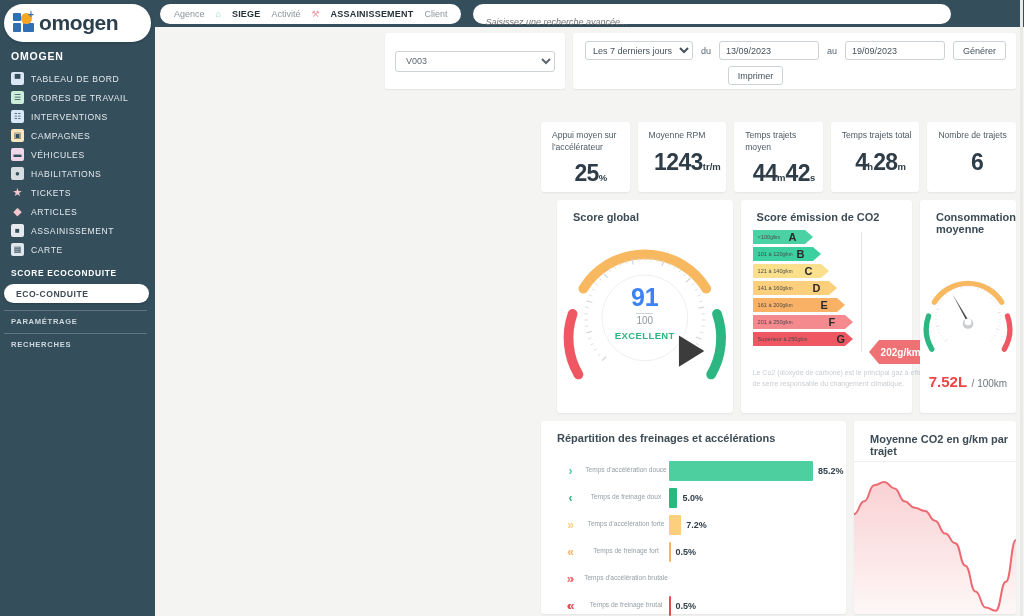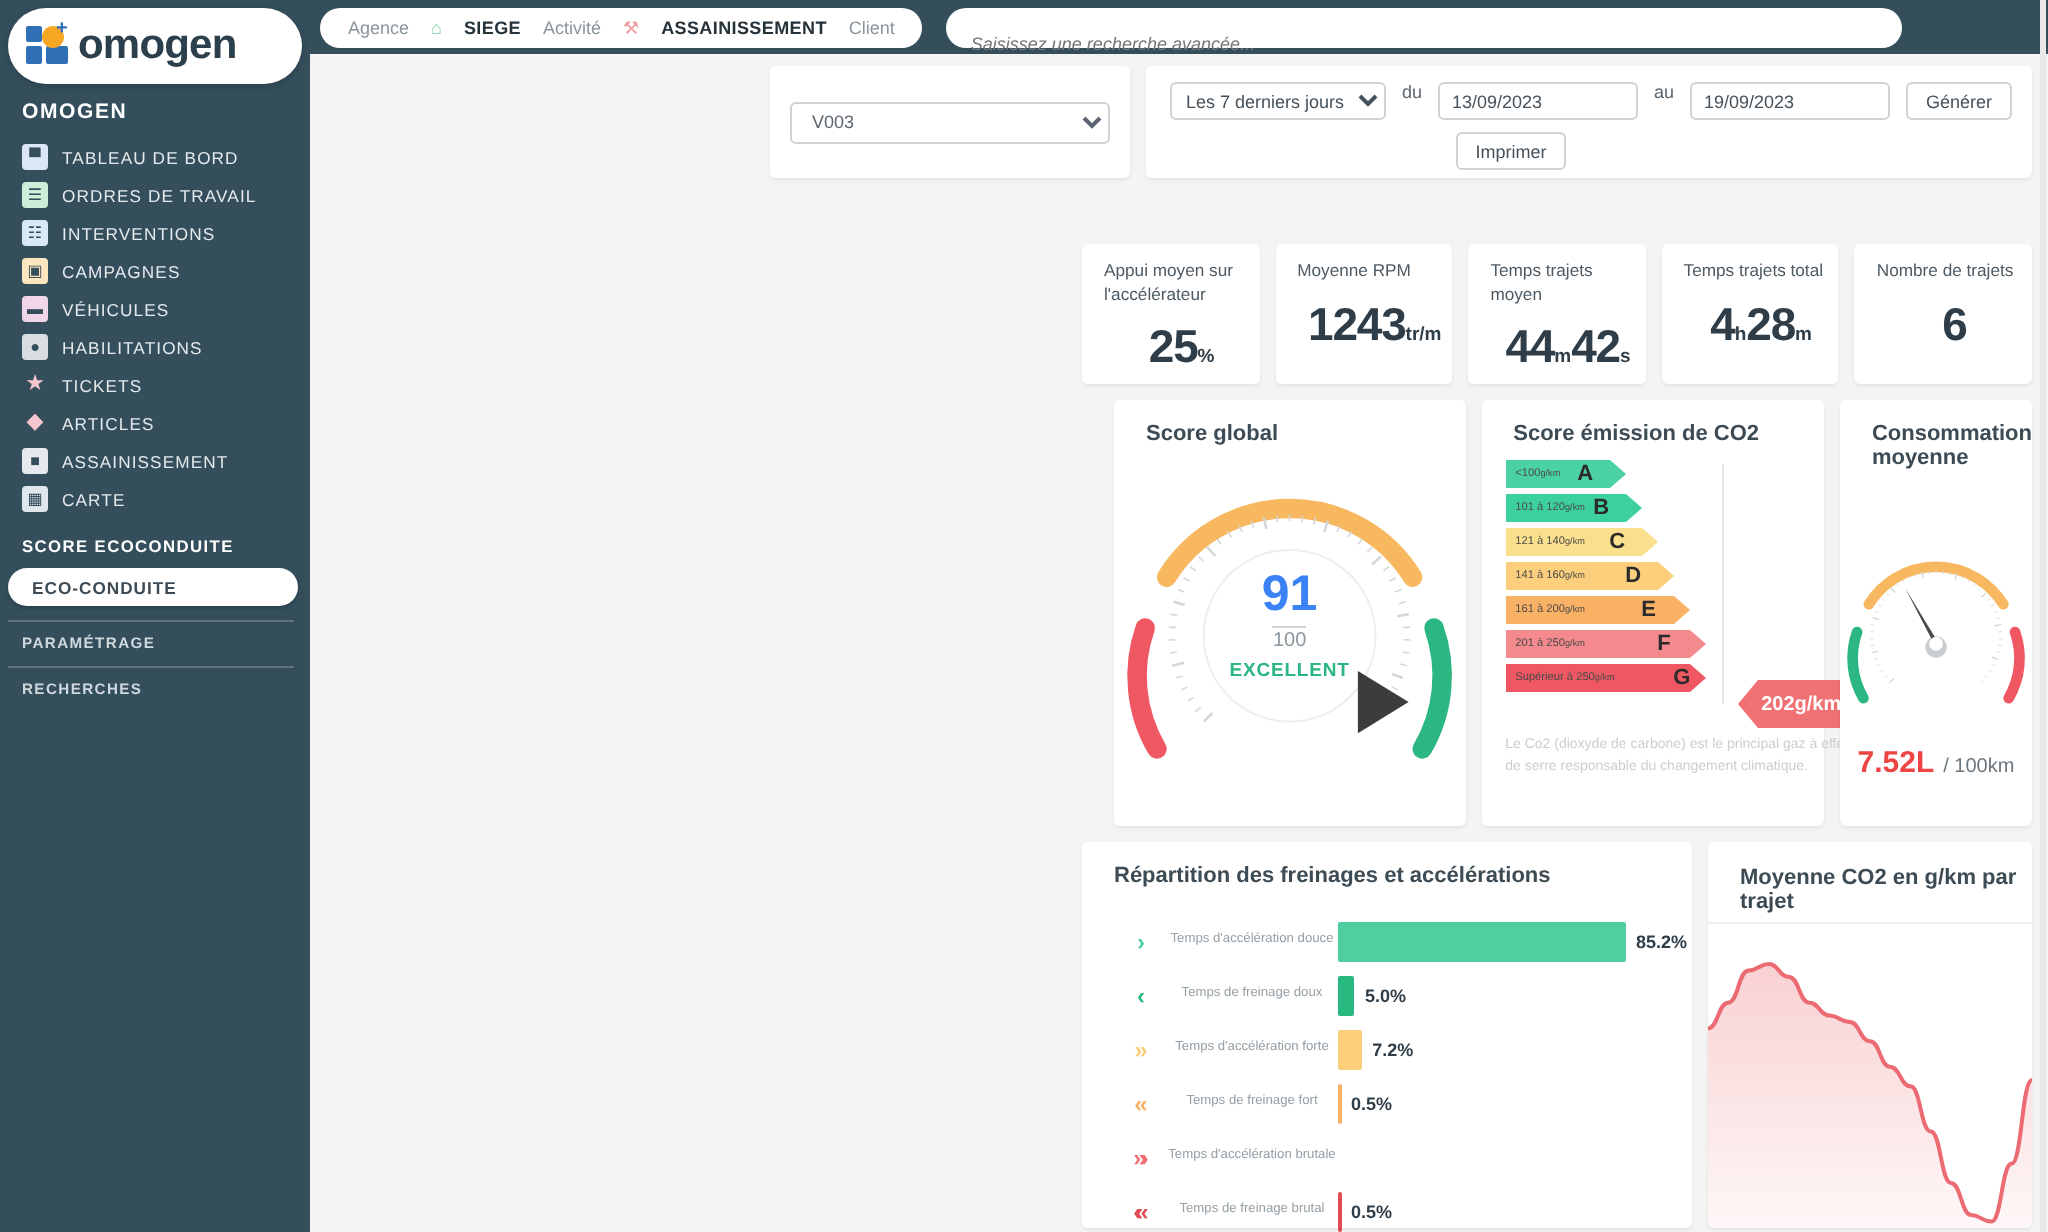--- a/index.html
+++ b/index.html
@@ -106,21 +106,21 @@
   
   .filter-row { position: absolute; left: 230px; top: 6px; right: 8px; display: flex; gap: 8px; }
   .card { background: #fff; border-radius: 3px; box-shadow: 0 1px 2px rgba(0,0,0,.07); }
   .f-veh { width: 188px; height: 56px; display: flex; align-items: center; justify-content: center; }
   .f-veh select {
     width: 160px; height: 21px; border: 1px solid #ccd2d6; border-radius: 3px;
     font-size: 9px; color: #5b6670; padding: 0 6px; background: #fff;
     font-family: "Liberation Sans", sans-serif; outline: none;
   }
   .f-date { flex: 1; height: 56px; padding: 8px 10px 0 12px; }
-  .f-line { display: flex; gap: 8px; }
+  .f-line { display: flex; align-items: center; gap: 8px; }
   .f-date select {
     height: 19px; border: 1px solid #ccd2d6; border-radius: 3px;
     font-size: 9px; color: #46525b; padding: 0 3px; background: #fff;
     font-family: "Liberation Sans", sans-serif; outline: none;
   }
   .f-date input[type=text] {
     height: 19px; width: 100px; border: 1px solid #ccd2d6; border-radius: 3px;
     font-size: 9px; color: #46525b; padding: 0 6px;
     font-family: "Liberation Sans", sans-serif; outline: none;
   }

